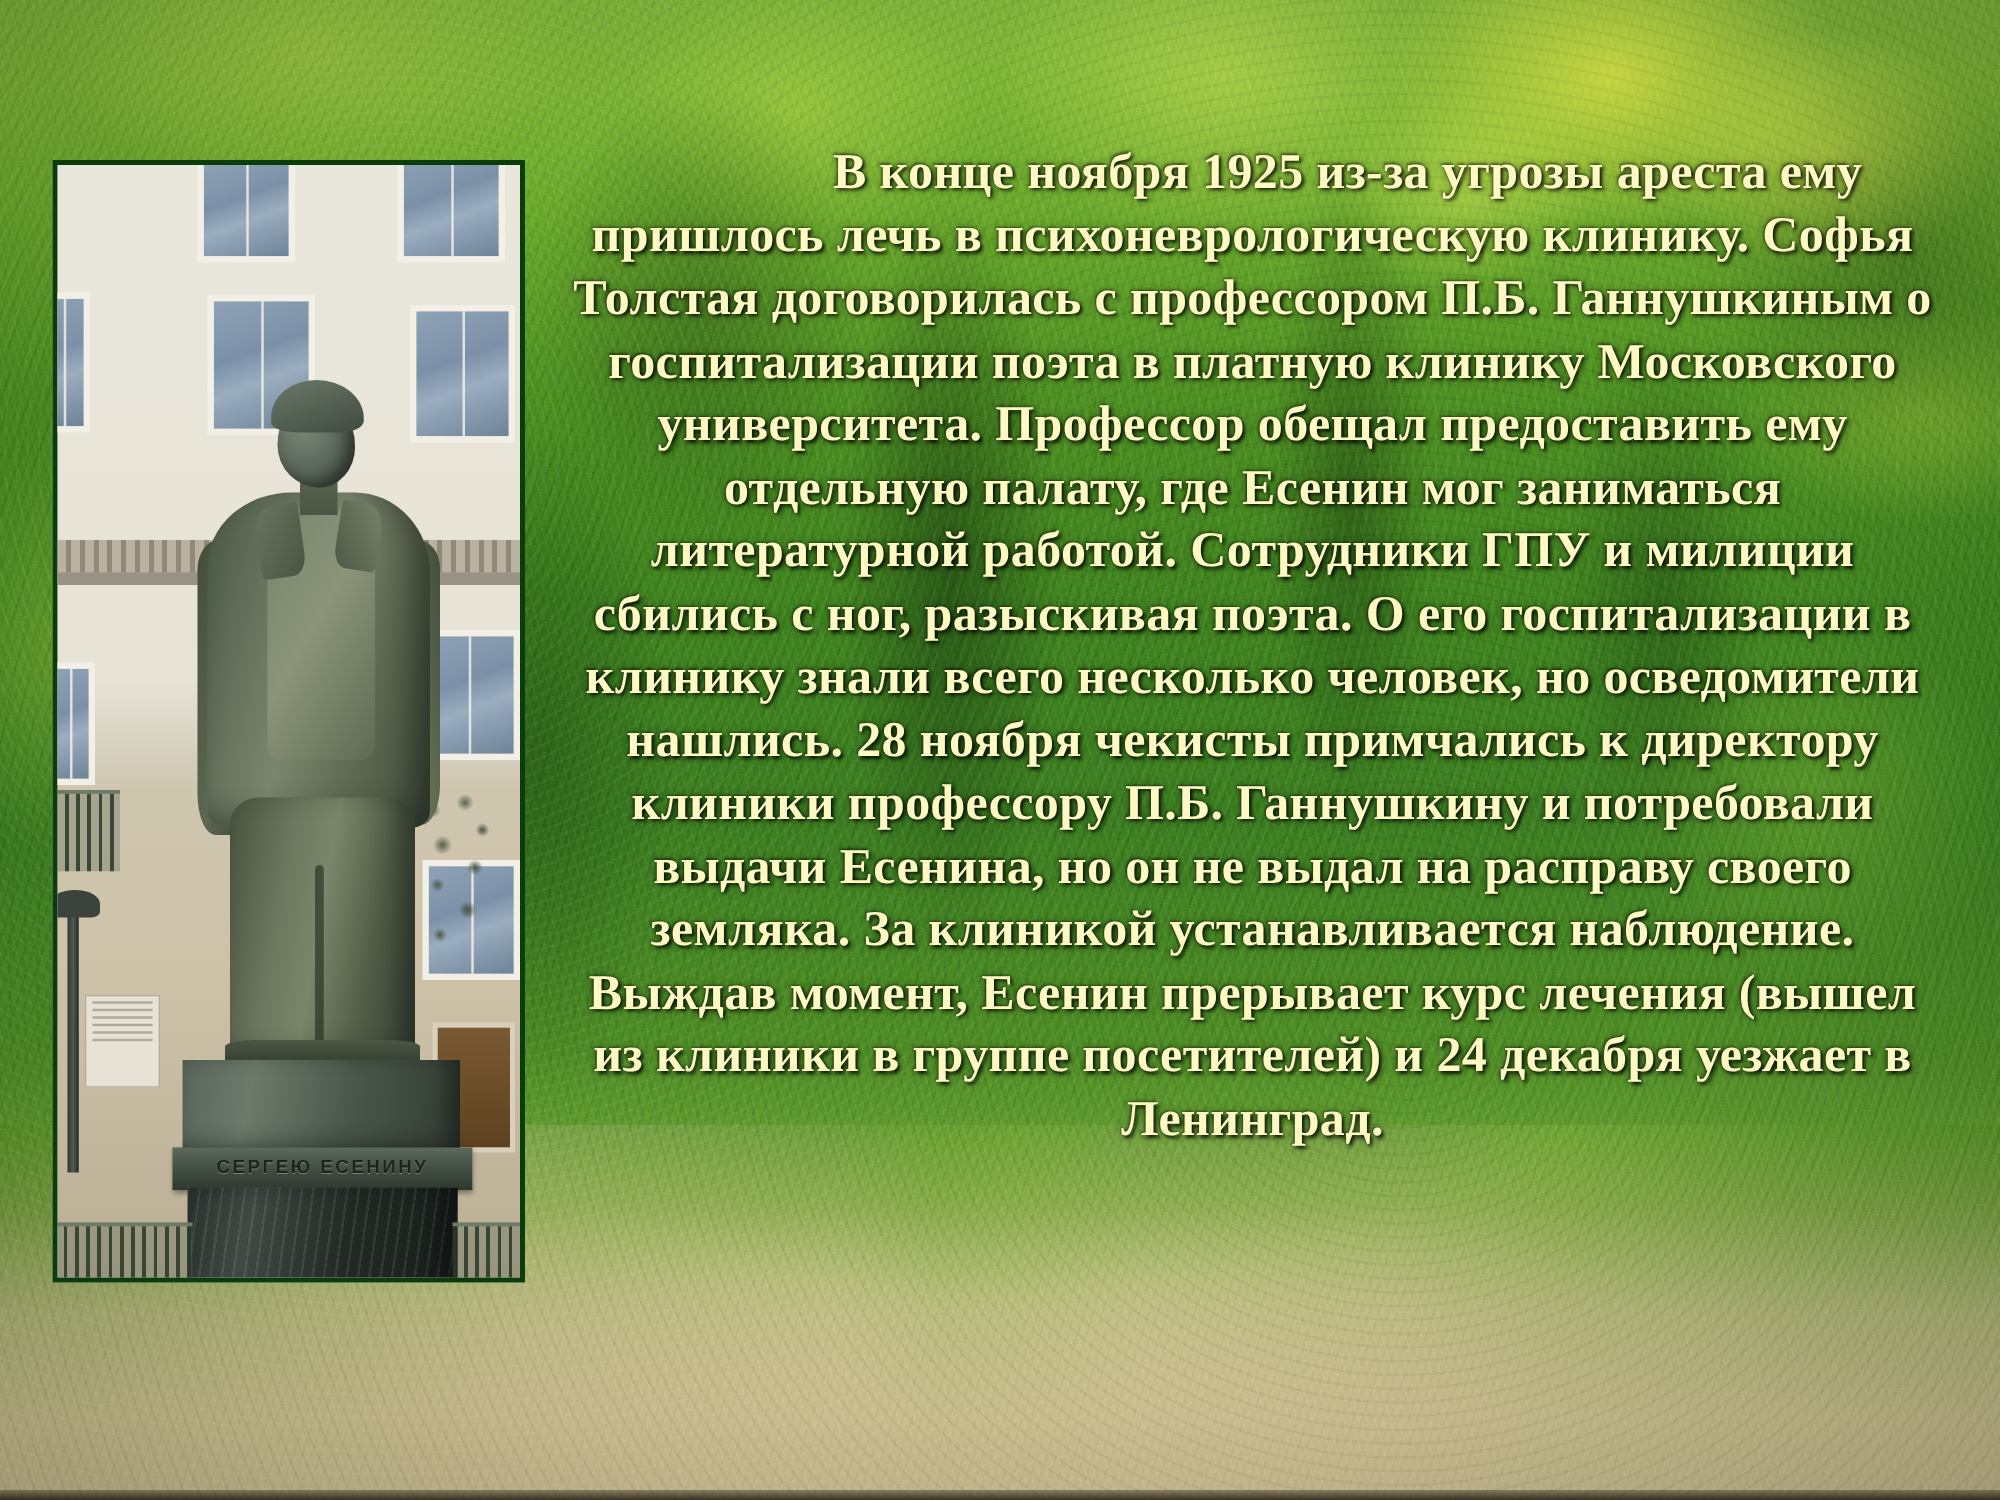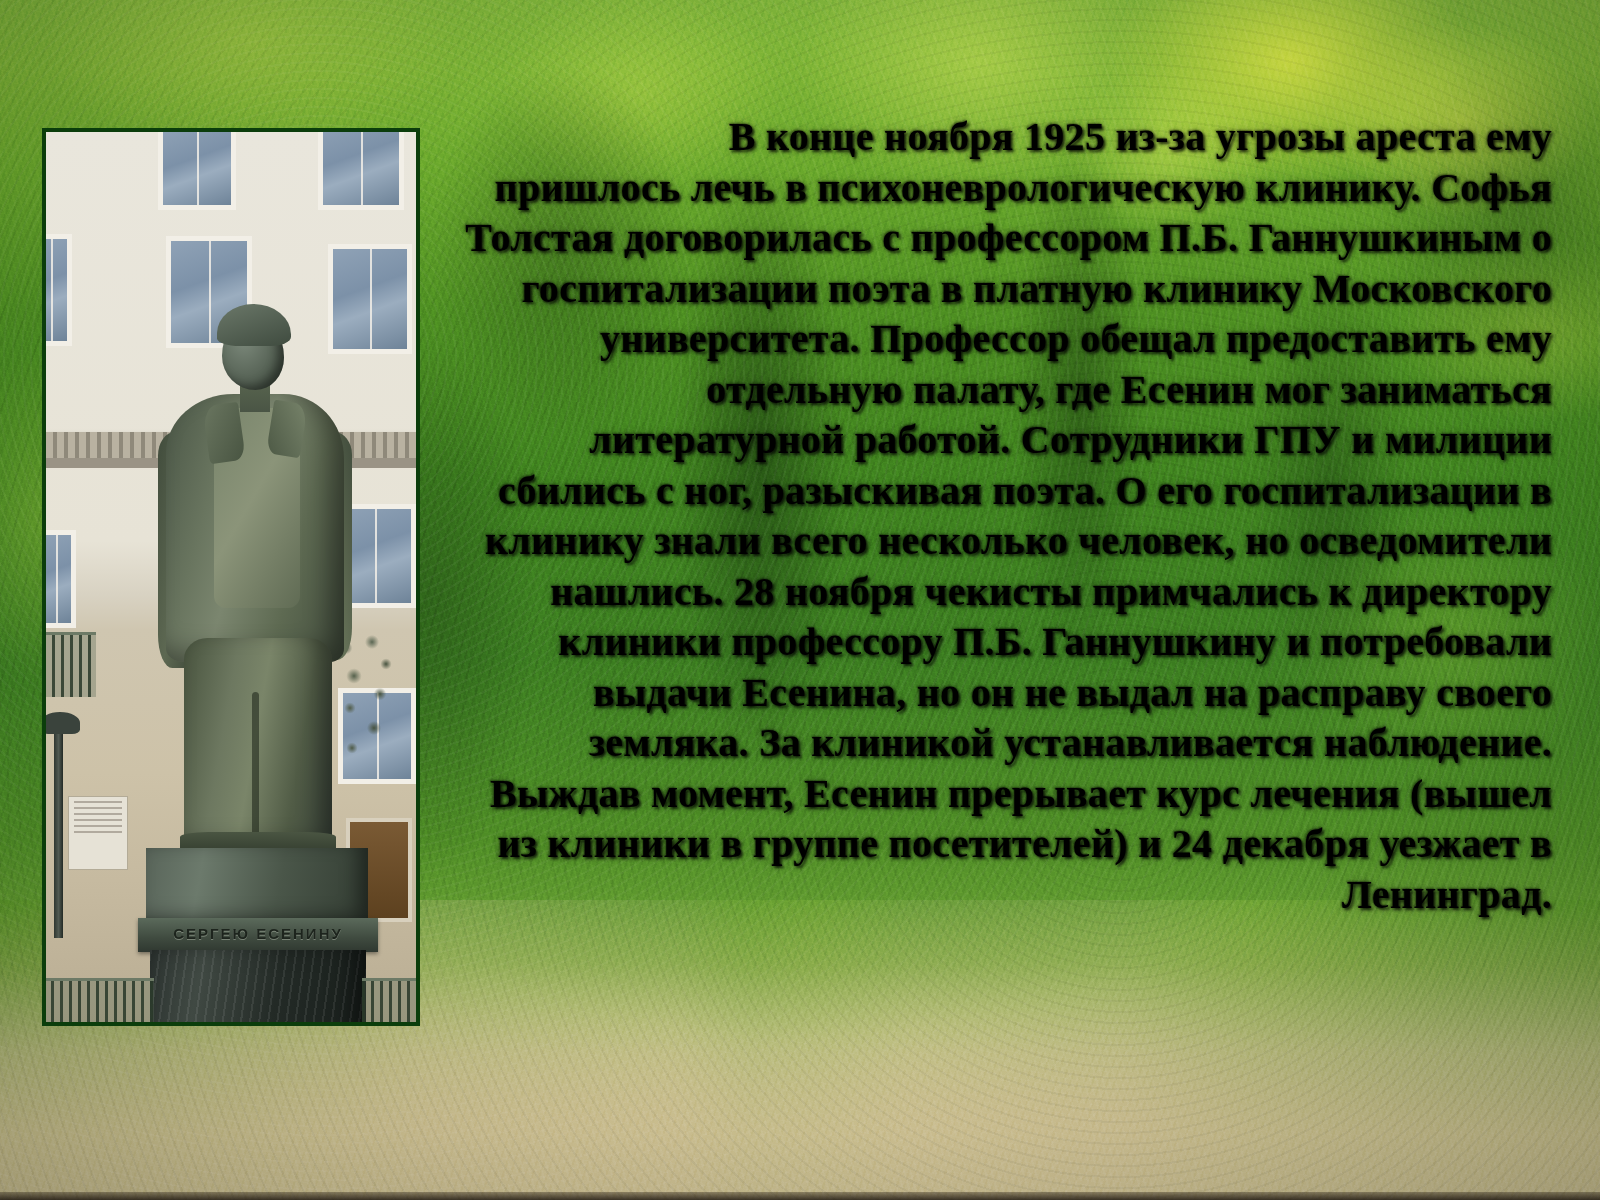--- a/index.html
+++ b/index.html
@@ -295,26 +295,26 @@
       linear-gradient(100deg, #2c3330 0%, #404943 22%, #232a26 55%, #171d1a 100%);
     box-shadow: inset -12px -8px 26px rgba(0,0,0,.5);
   }
 
   
   #body-text {
     position: absolute;
     left: 452px;
     top: 112px;
     width: 1100px;
-    color: #000000;
+    color: #fef9c3;
     font-family: "Liberation Serif", "DejaVu Serif", serif;
     font-size: 40px;
     font-weight: bold;
     line-height: 50.5px;
-    text-align: right;
+    text-align: center;
     text-indent: 152px;
     letter-spacing: .3px;
     text-shadow:
       2px 2px 3px rgba(0,0,0,.78),
       -1px -1px 2px rgba(0,0,0,.45),
       0 0 8px rgba(0,0,0,.35);
     white-space: pre-wrap;
   }
 </style>
 </head>

